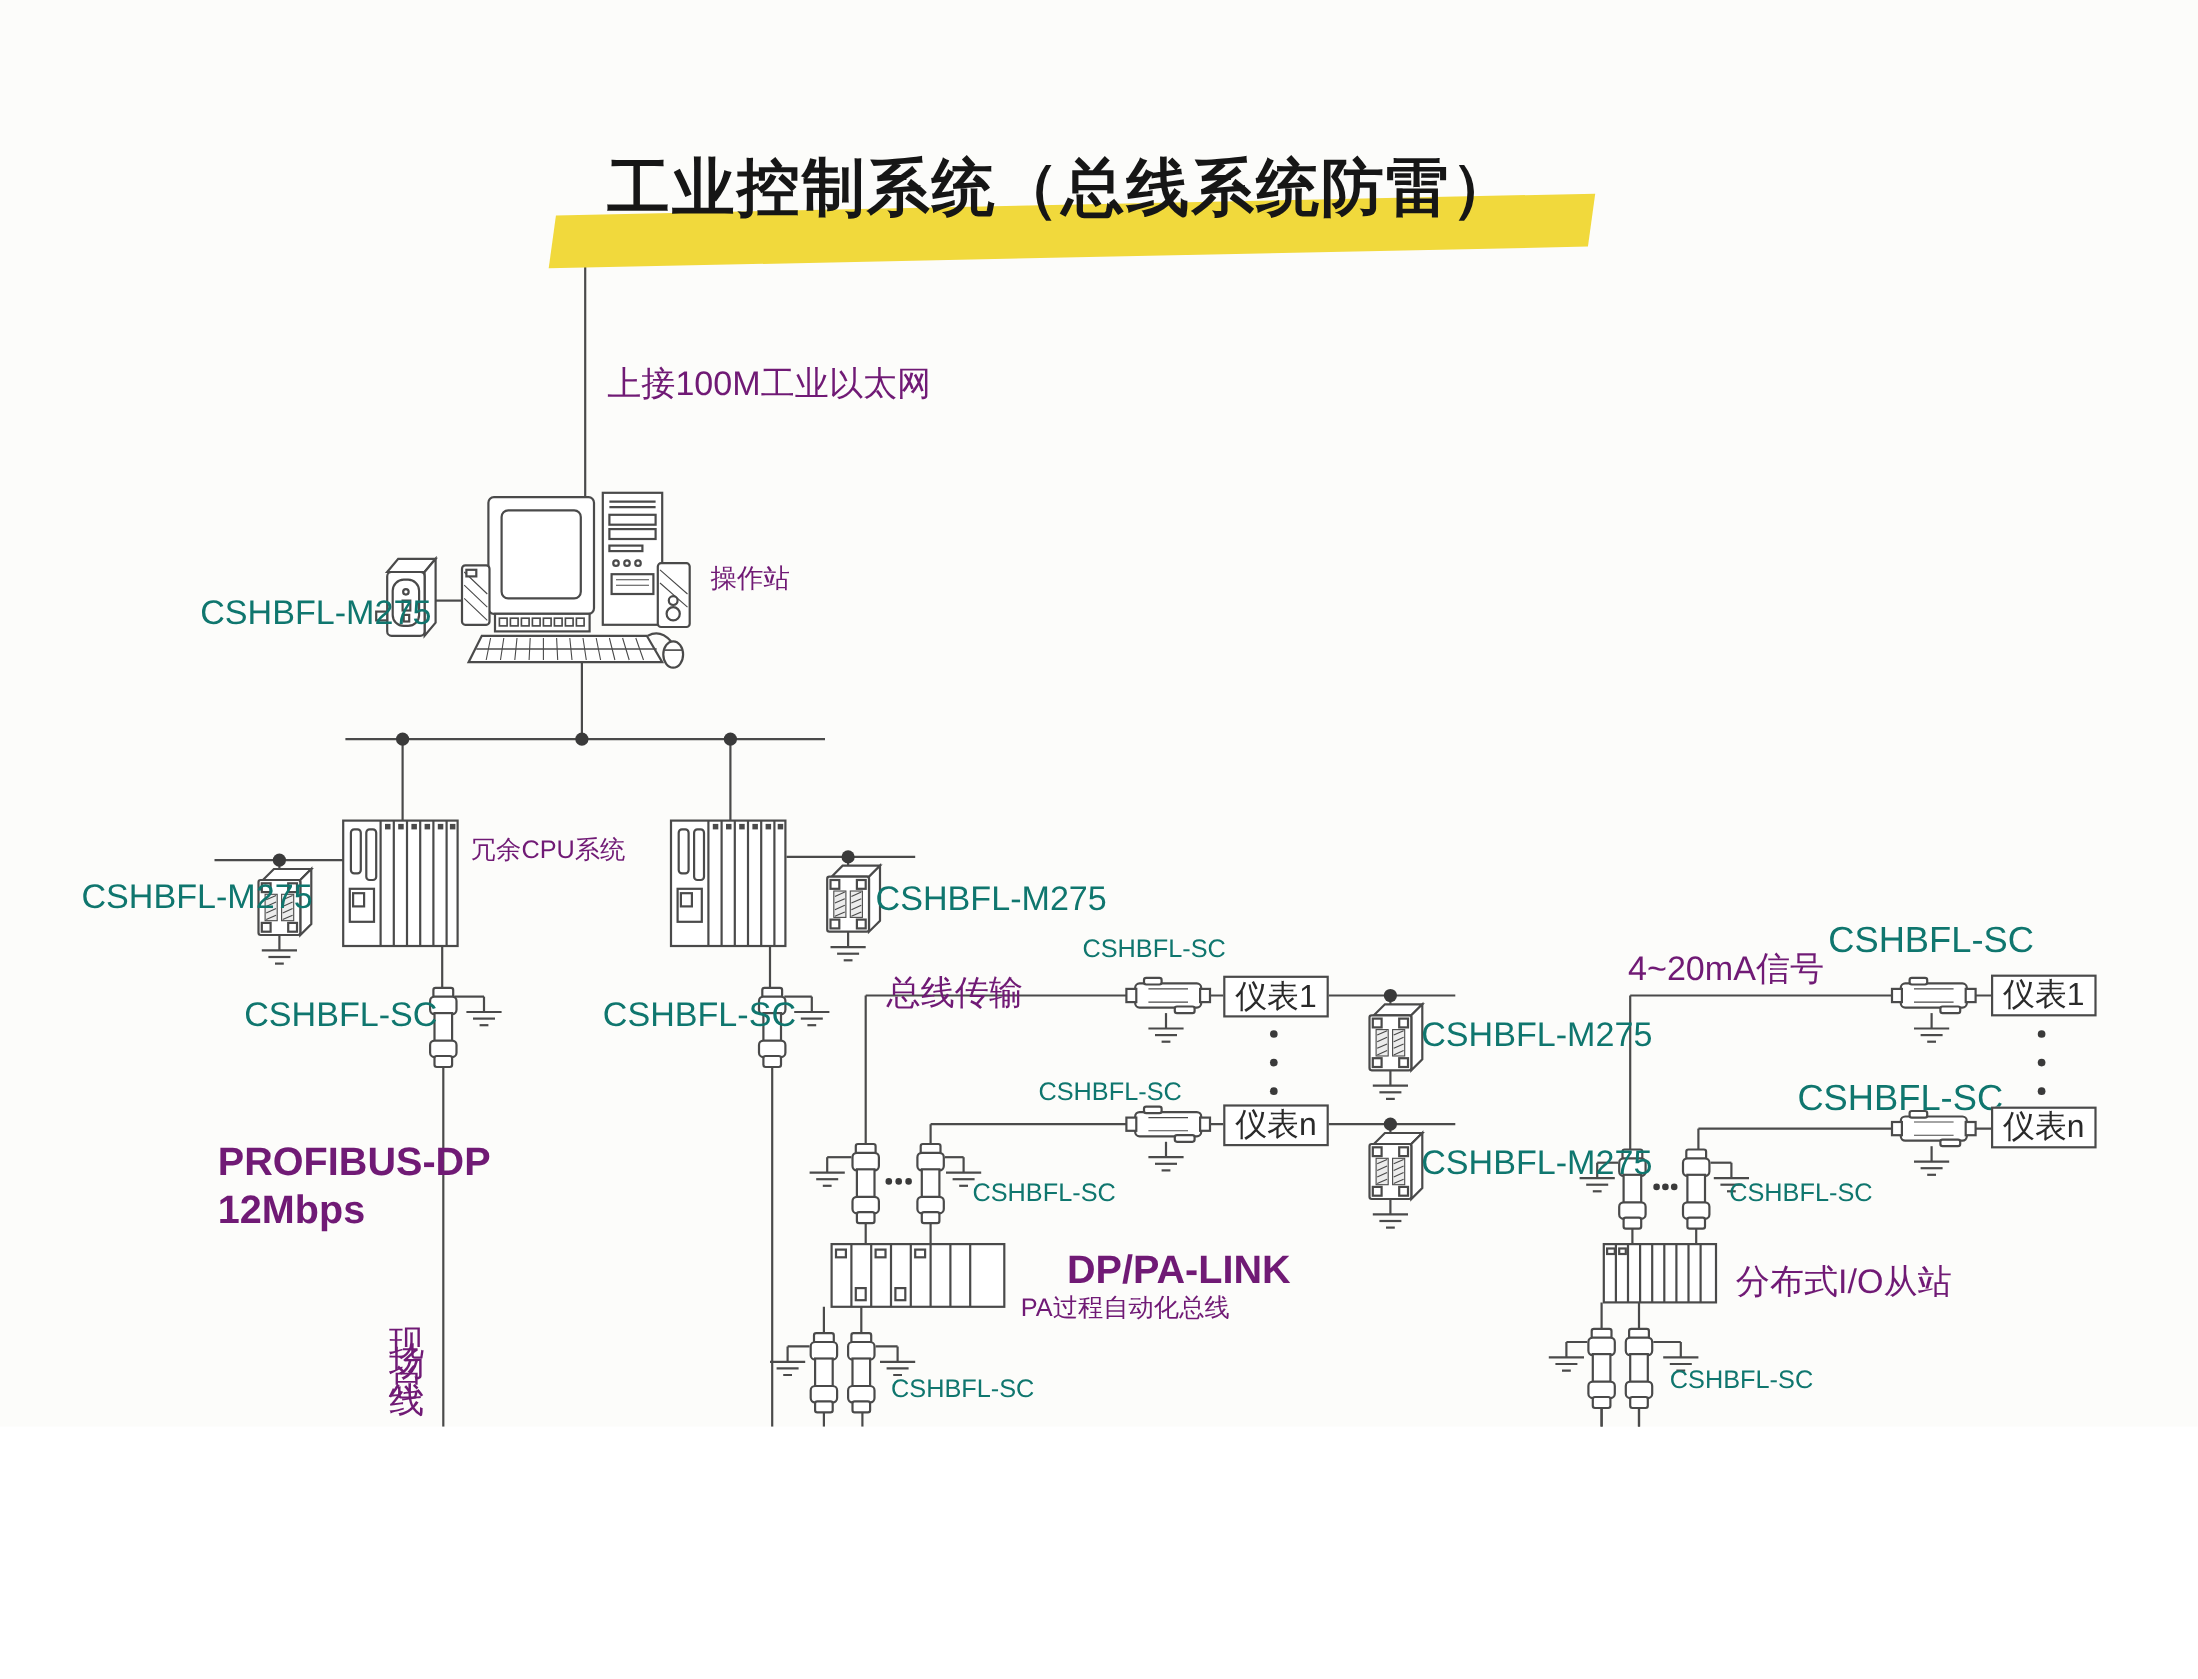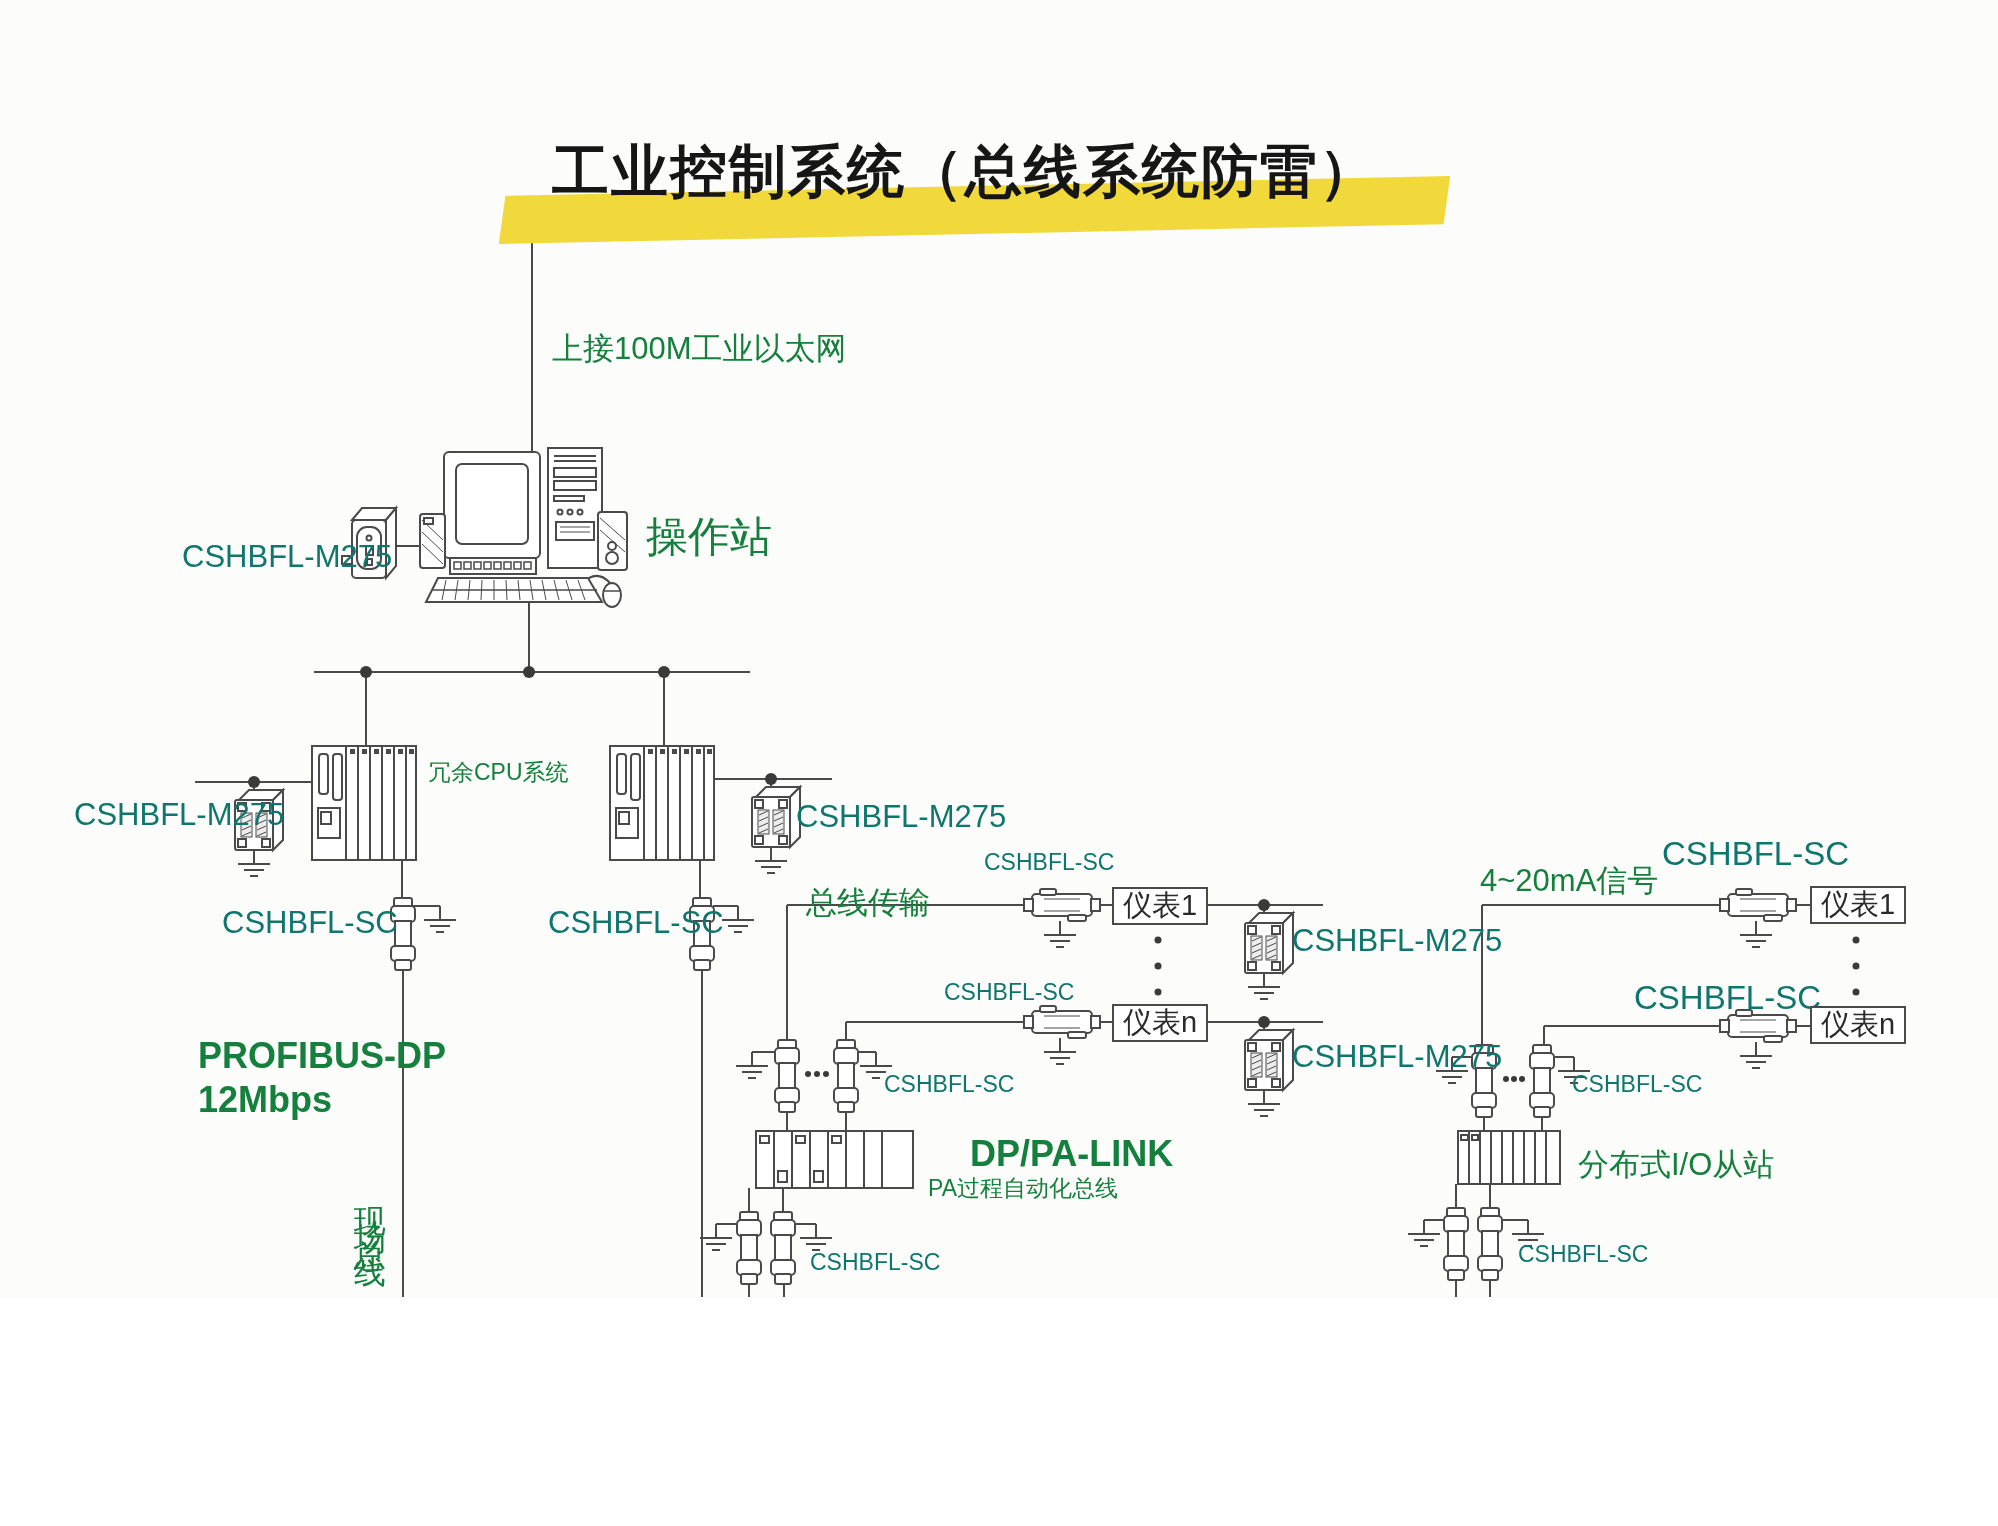--- a/index.html
+++ b/index.html
@@ -1,24 +1,24 @@
 <!DOCTYPE html>
 <html><head>
 <meta charset="utf-8">
 <style>
   html,body{margin:0;padding:0;background:#fff;}
   .stage{position:relative;width:1998px;height:1297px;background:#fcfcfa;overflow:hidden;
          font-family:"Liberation Sans",sans-serif;color:#2a2a2a;}
   .stage svg.art{position:absolute;left:0;top:0;z-index:1;}
   .banner{position:absolute;left:502px;top:186px;width:945px;height:48px;background:#f1d93c;
           transform:rotate(-1.2deg) skewX(-9deg);z-index:2;}
-  .lbl{position:absolute;white-space:nowrap;font-size:30px;line-height:1.1;z-index:3;color:#15803d;}
+  .lbl{position:absolute;white-space:nowrap;font-size:30px;line-height:1.1;z-index:3;color:#701a75;}
   .title{left:552px;top:140px;font-size:57px;font-weight:700;letter-spacing:2px;color:#161616;}
   .gray{color:#0f766e;}
-  .b31{font-size:31px;} .b32{font-size:23px;} .b33{font-size:33px;} .b34{font-size:42px;}
+  .b31{font-size:31px;} .b32{font-size:23px;} .b33{font-size:33px;} .b34{font-size:24px;}
   .b36{font-size:36px;font-weight:600;text-align:center;}
   .vert{writing-mode:vertical-lr;text-orientation:upright;letter-spacing:16px;font-size:32px;}
   .instbox{position:absolute;box-sizing:border-box;border:2px solid #4a4a4a;background:#fff;
            display:flex;align-items:center;justify-content:center;font-size:29px;z-index:3;}
 </style>
 </head>
 <body>
 
 <div class="stage">
 

